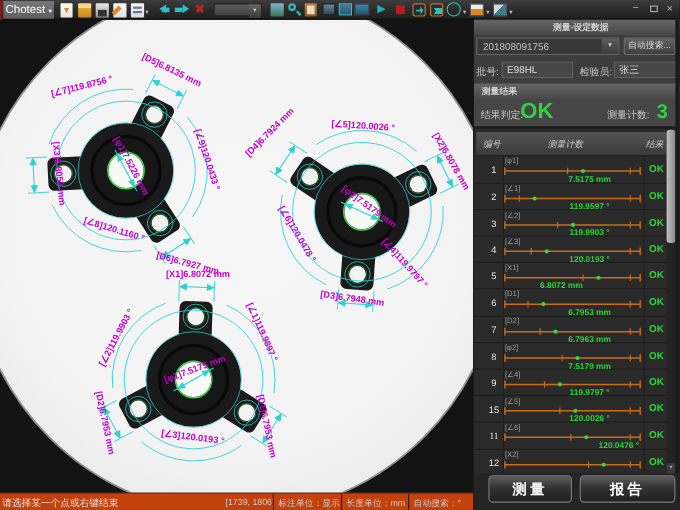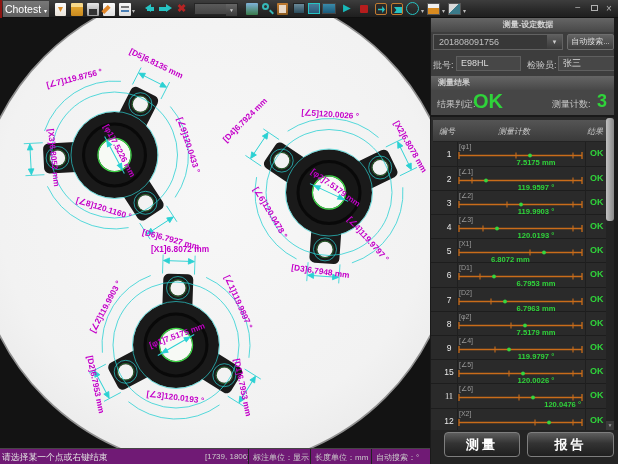--- a/index.html
+++ b/index.html
@@ -458,21 +458,21 @@
 
 <div style="position:absolute;left:606px;top:117px;width:8px;height:313px;background:#232323;"></div>
 <div style="position:absolute;left:606px;top:118px;width:8px;height:103px;background:linear-gradient(90deg,#c2c2c2,#878787);border-radius:3px;"></div>
 <div style="position:absolute;left:606px;top:421px;width:8px;height:9px;background:#3a3a3a;color:#999;font-size:5px;text-align:center;line-height:9px;">▼</div>
 <div style="position:absolute;left:614px;top:18px;width:4px;height:446px;background:#1b1b1b;"></div>
 
 <div style="position:absolute;left:431px;top:430px;width:187px;height:34px;background:#242424;"></div>
 <div style="position:absolute;left:444px;top:432px;width:76px;height:25px;border:1px solid #7e7e7e;border-radius:4px;background:linear-gradient(#5e5e5e,#333 45%,#1f1f1f);color:#fff;font-size:13px;font-weight:bold;text-align:center;line-height:24px;letter-spacing:3px;">测量</div>
 <div style="position:absolute;left:527px;top:432px;width:87px;height:25px;border:1px solid #7e7e7e;border-radius:4px;background:linear-gradient(#5e5e5e,#333 45%,#1f1f1f);color:#fff;font-size:13px;font-weight:bold;text-align:center;line-height:24px;letter-spacing:3px;">报告</div>
 
-<div style="position:absolute;left:0;top:448px;width:430px;height:16px;background:#701a75;border-top:1px solid #454545;">
+<div style="position:absolute;left:0;top:448px;width:430px;height:16px;background:#c2410c;border-top:1px solid #454545;">
  <div class="sbtxt" style="left:2px;top:2.5px;font-size:8.8px;color:#e0e0e0;">请选择某一个点或右键结束</div>
  <div class="sbtxt" style="left:205px;font-size:8px;">[1739, 1806]</div>
  <div class="sbtxt" style="left:253px;">标注单位：显示</div>
  <div class="sbtxt" style="left:315px;">长度单位：mm</div>
  <div class="sbtxt" style="left:376px;">自动搜索：°</div>
  <div style="position:absolute;left:248px;top:0;width:1px;height:16px;background:#222;"></div>
  <div style="position:absolute;left:310px;top:0;width:1px;height:16px;background:#222;"></div>
  <div style="position:absolute;left:371px;top:0;width:1px;height:16px;background:#222;"></div>
 </div>
 </body></html>

